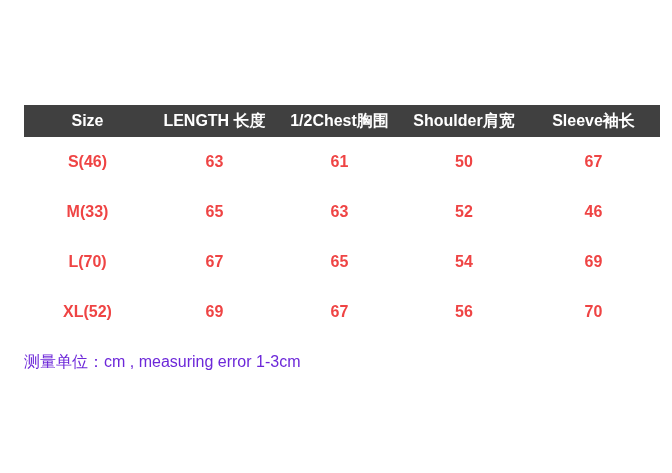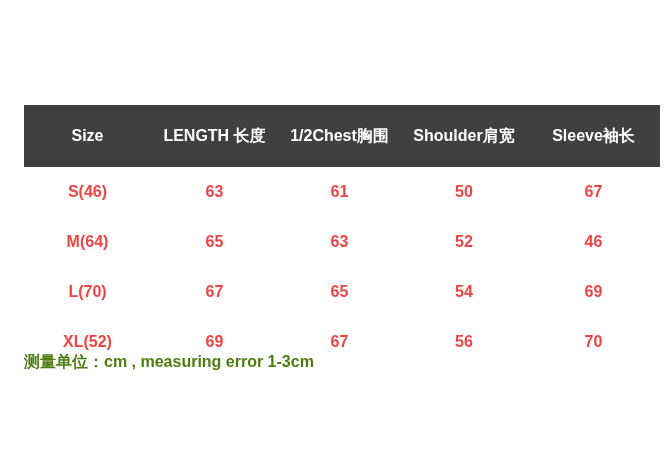--- a/index.html
+++ b/index.html
@@ -25,21 +25,21 @@
     border-collapse: collapse;
     table-layout: fixed;
   }
   table.size-table col.c1 { width: 127px; }
   table.size-table col.c2 { width: 127px; }
   table.size-table col.c3 { width: 123px; }
   table.size-table col.c4 { width: 126px; }
   table.size-table col.c5 { width: 133px; }
   table.size-table thead tr {
     background: #404040;
-    height: 62px;
+    height: 32px;
   }
   table.size-table th {
     color: #ffffff;
     font-size: 16px;
     font-weight: bold;
     text-align: center;
     vertical-align: middle;
     padding: 0;
     white-space: nowrap;
   }
@@ -53,23 +53,23 @@
     font-weight: bold;
     text-align: center;
     vertical-align: middle;
     padding: 0;
     white-space: nowrap;
   }
   .footnote {
     position: absolute;
     left: 24px;
     top: 352px;
-    color: #4d7c0f;
+    color: #6d28d9;
     font-size: 16px;
-    font-weight: bold;
+    font-weight: normal;
     white-space: nowrap;
   }
 </style>
 </head>
 <body>
 
 <div class="page">
 
   <table class="size-table">
     <colgroup>
@@ -90,21 +90,21 @@
     </thead>
     <tbody>
       <tr>
         <td>S(46)</td>
         <td>63</td>
         <td>61</td>
         <td>50</td>
         <td>67</td>
       </tr>
       <tr>
-        <td>M(64)</td>
+        <td>M(33)</td>
         <td>65</td>
         <td>63</td>
         <td>52</td>
         <td>46</td>
       </tr>
       <tr>
         <td>L(70)</td>
         <td>67</td>
         <td>65</td>
         <td>54</td>

